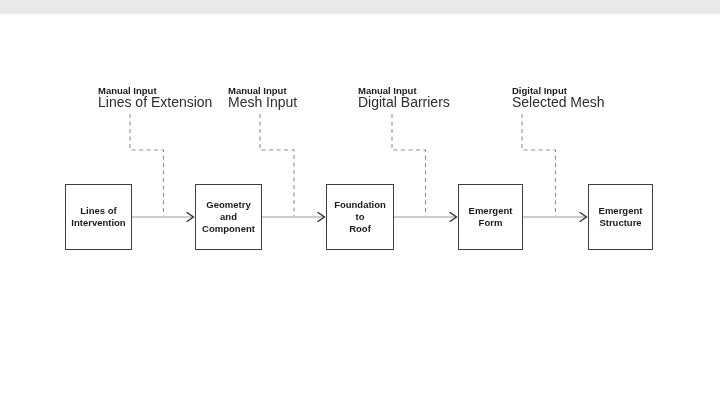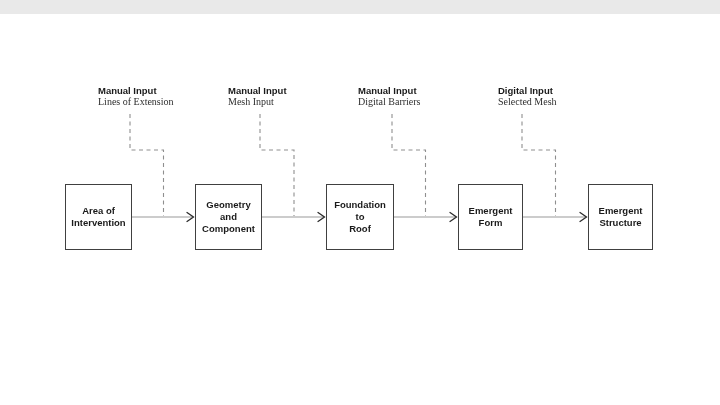--- a/index.html
+++ b/index.html
@@ -42,28 +42,27 @@
   .node-2{left:195px;width:67px;}
   .node-3{left:326px;width:68px;}
   .node-4{left:458px;width:65px;}
   .node-5{left:588px;width:65px;}
   .input-label{position:absolute;top:71px;text-align:left;}
   .input-label .title{
     font-weight:bold;font-size:9.5px;line-height:11px;color:var(--label-title);
     white-space:nowrap;
   }
   .input-label .subtitle{
-    font-size:10px;line-height:10px;margin-top:1px;color:var(--label-subtitle);
+    font-size:14px;line-height:10px;margin-top:1px;color:var(--label-subtitle);
     white-space:nowrap;
-    font-family:Liberation Serif, serif;
   }
   .label-1{left:98px;}
   .label-2{left:228px;}
   .label-3{left:358px;}
-  .label-4{left:498px;}
+  .label-4{left:512px;}
 </style>
 </head>
 <body>
 
 <div class="canvas">
 
   <svg class="svg-layer" viewBox="0 0 720 405">
 
     <path class="dashed-connector" d="M130,100 V136 H163.5 V202"></path>
     <path class="dashed-connector" d="M260,100 V136 H294 V202"></path>
@@ -98,21 +97,21 @@
   </div>
   <div class="input-label label-3">
     <div class="title">Manual Input</div>
     <div class="subtitle">Digital Barriers</div>
   </div>
   <div class="input-label label-4">
     <div class="title">Digital Input</div>
     <div class="subtitle">Selected Mesh</div>
   </div>
 
-  <div class="node node-1">Area of
+  <div class="node node-1">Lines of
 Intervention</div>
   <div class="node node-3">Foundation
 to
 Roof</div>
   <div class="node node-2">Geometry
 and
 Component</div>
   <div class="node node-4">Emergent
 Form</div>
   <div class="node node-5">Emergent

